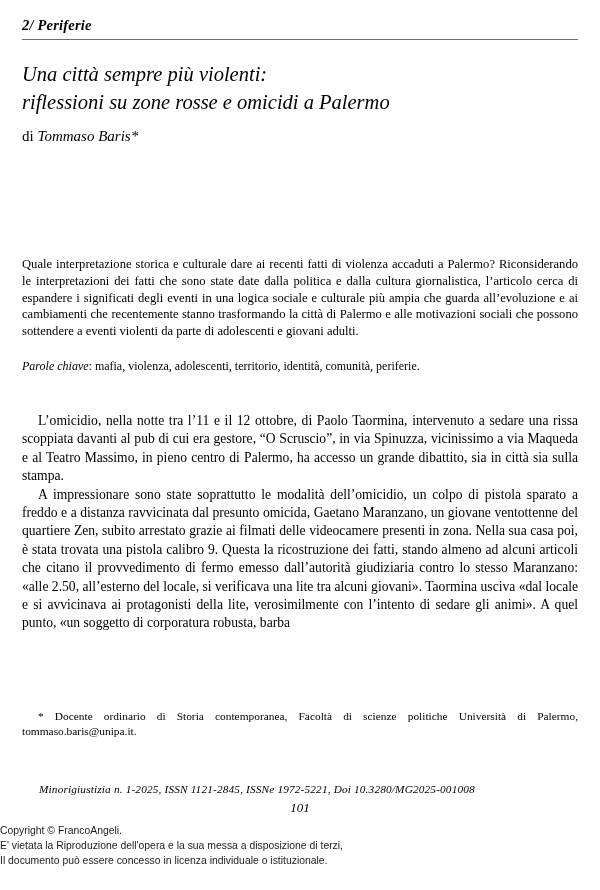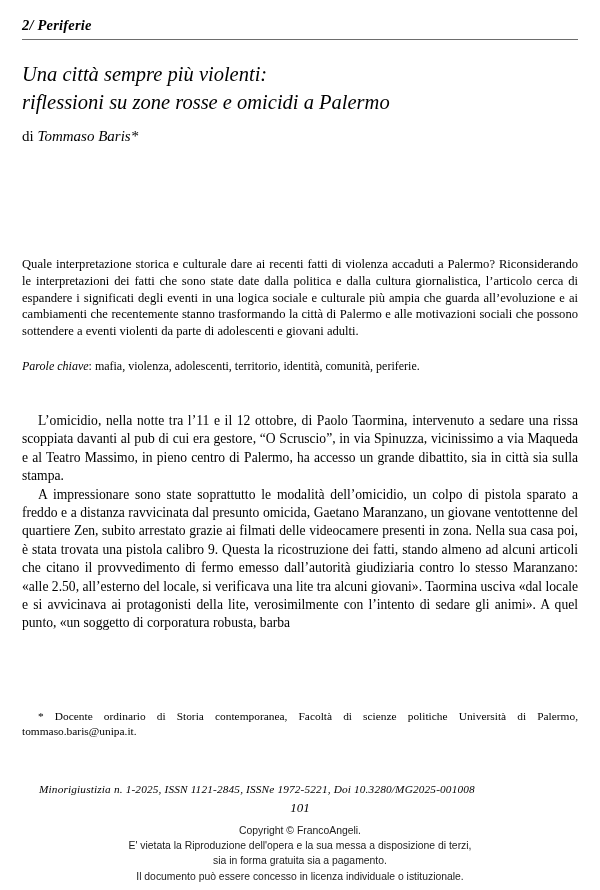--- a/index.html
+++ b/index.html
@@ -139,21 +139,21 @@
     font-size: 13px;
     font-style: italic;
   }
 
   
   .copyright {
     position: absolute;
     left: 0;
     top: 823px;
     width: 600px;
-    text-align: center;
+    text-align: left;
     font-family: "Liberation Sans", "DejaVu Sans", sans-serif;
     font-size: 10.4px;
     line-height: 1.46;
     color: #1b1b1b;
   }
   .copyright div { display: block; }
 </style>
 </head>
 <body>
 
@@ -185,17 +185,16 @@
 
   <p class="footnote">* Docente ordinario di Storia contemporanea, Facoltà di scienze politiche Università di Palermo, tommaso.baris@unipa.it.</p>
 
   <p class="citation">Minorigiustizia n. 1-2025, ISSN 1121-2845, ISSNe 1972-5221, Doi 10.3280/MG2025-001008</p>
 
   <div class="folio">101</div>
 
   <div class="copyright">
     <div>Copyright © FrancoAngeli.</div>
     <div>E' vietata la Riproduzione dell'opera e la sua messa a disposizione di terzi,</div>
-    <div>sia in forma gratuita sia a pagamento.</div>
     <div>Il documento può essere concesso in licenza individuale o istituzionale.</div>
   </div>
 
 </div>
 
 </body></html>

